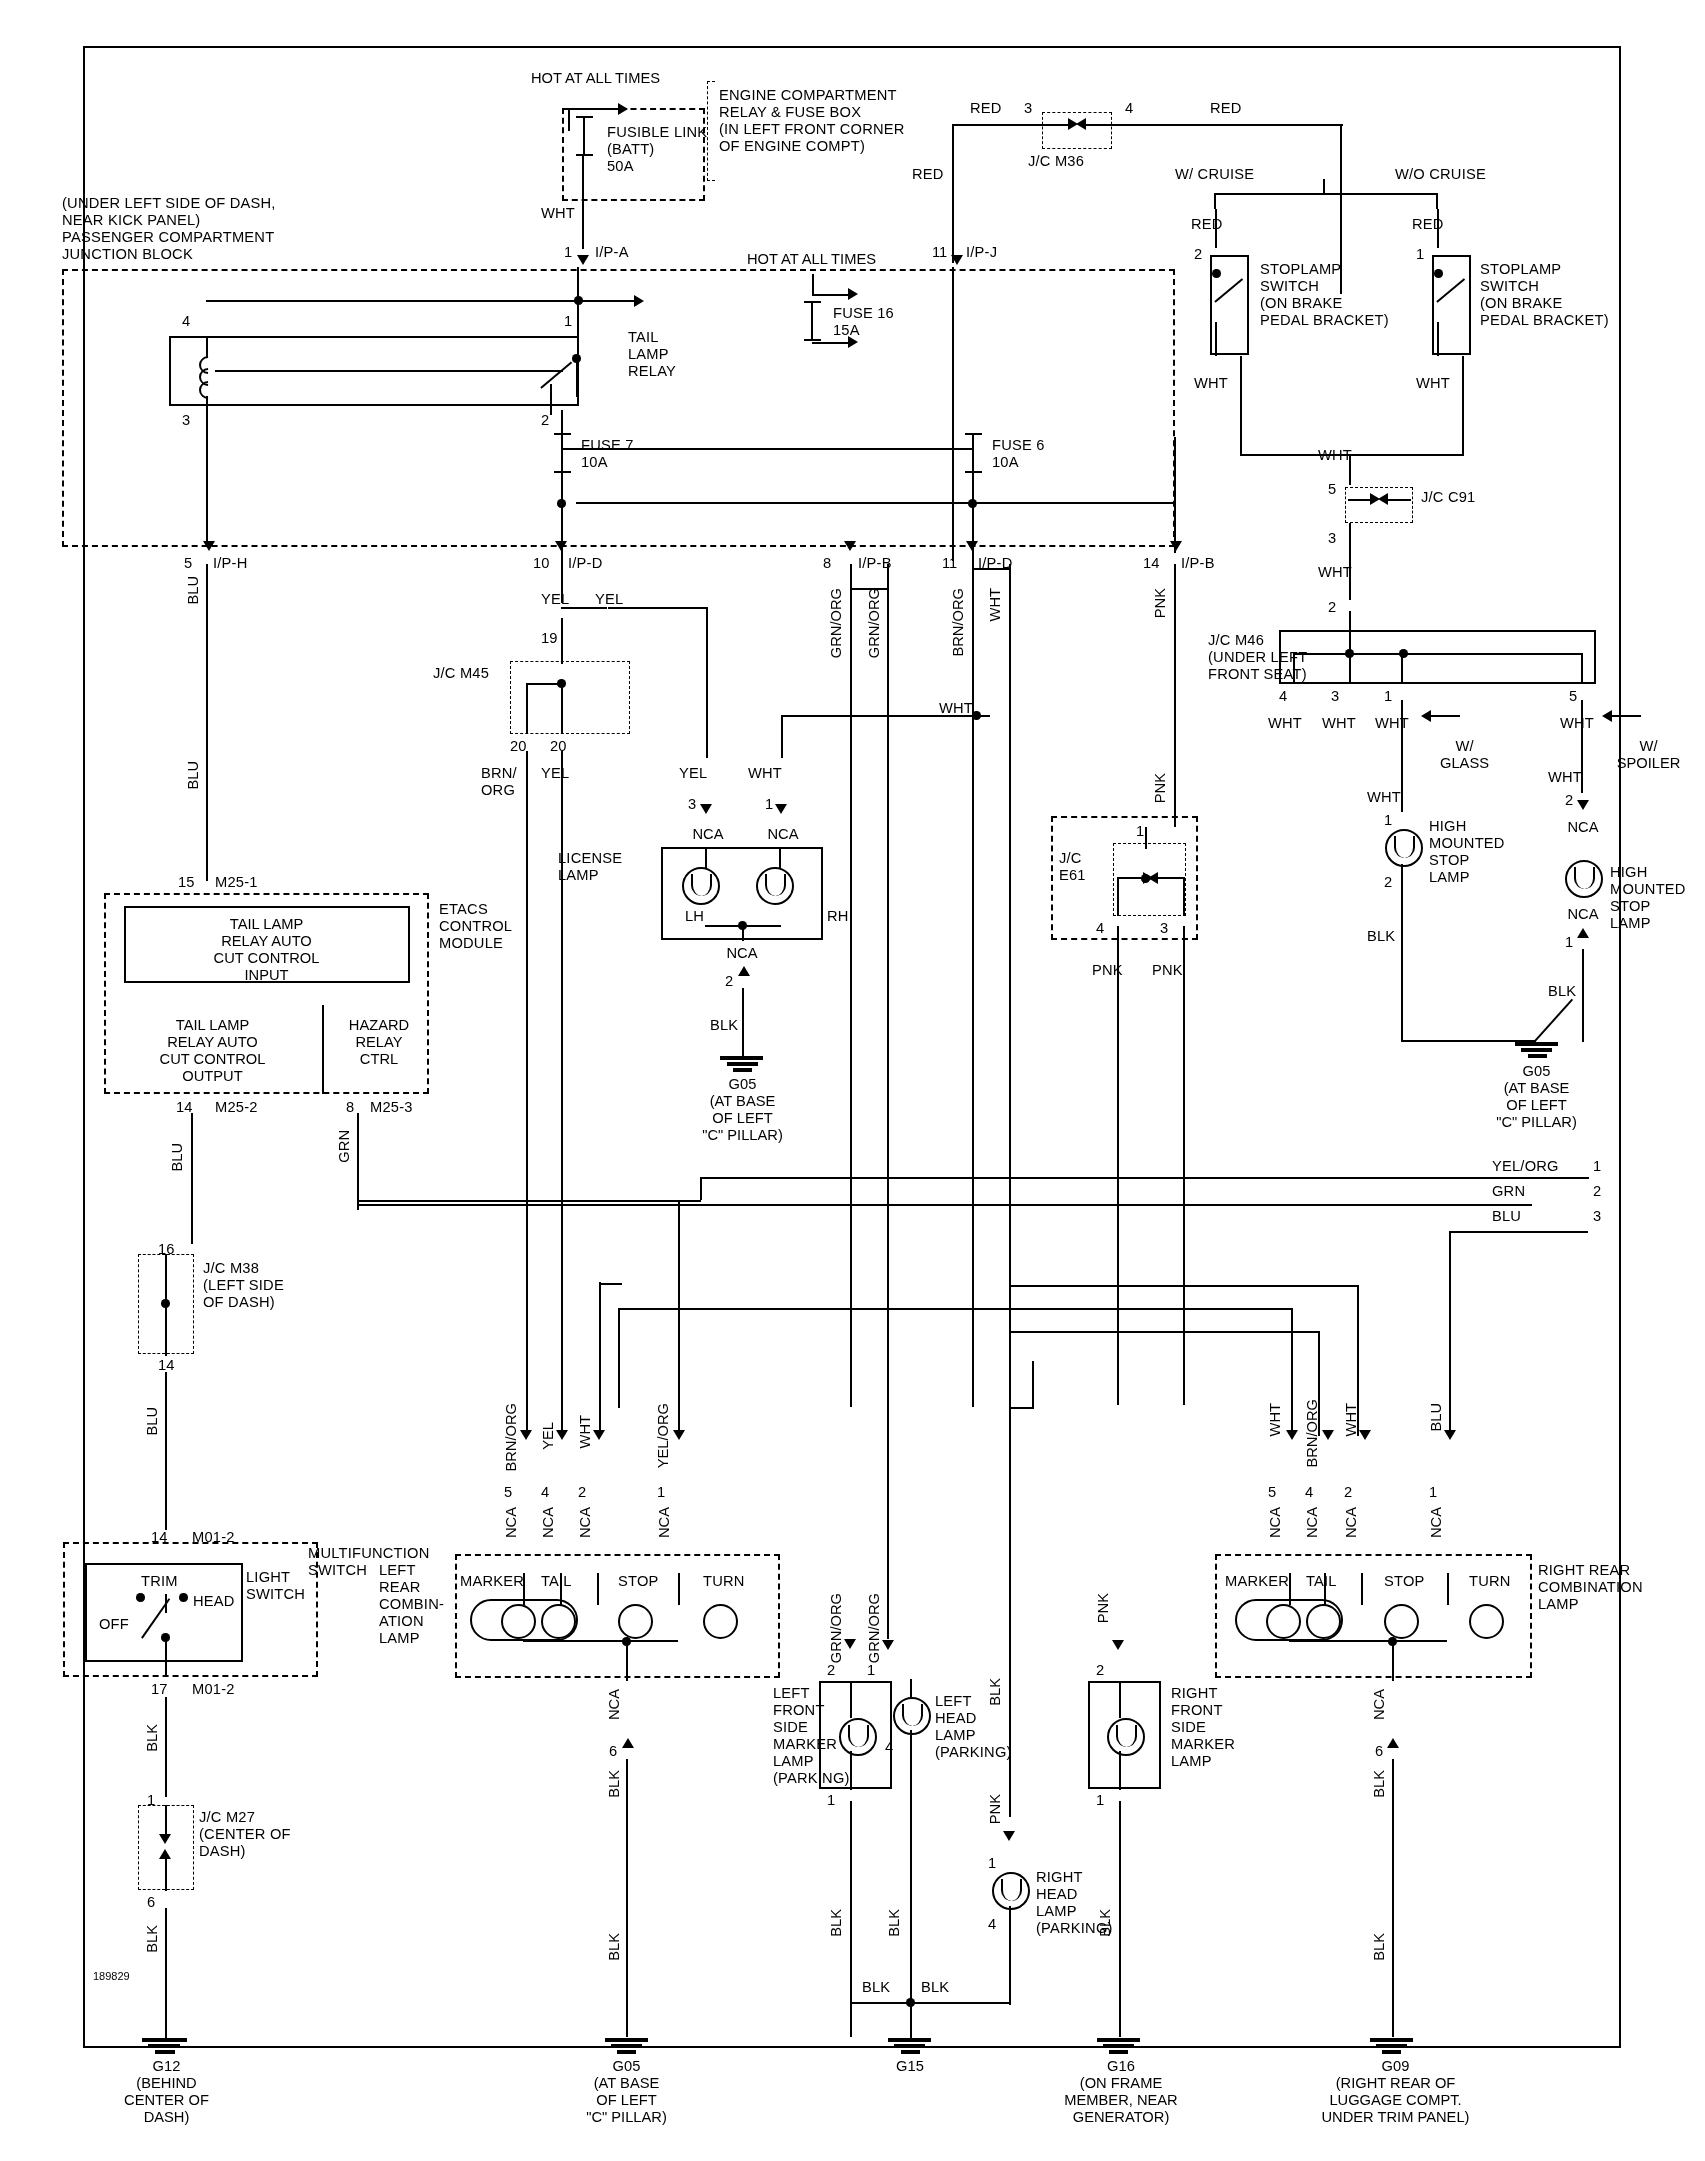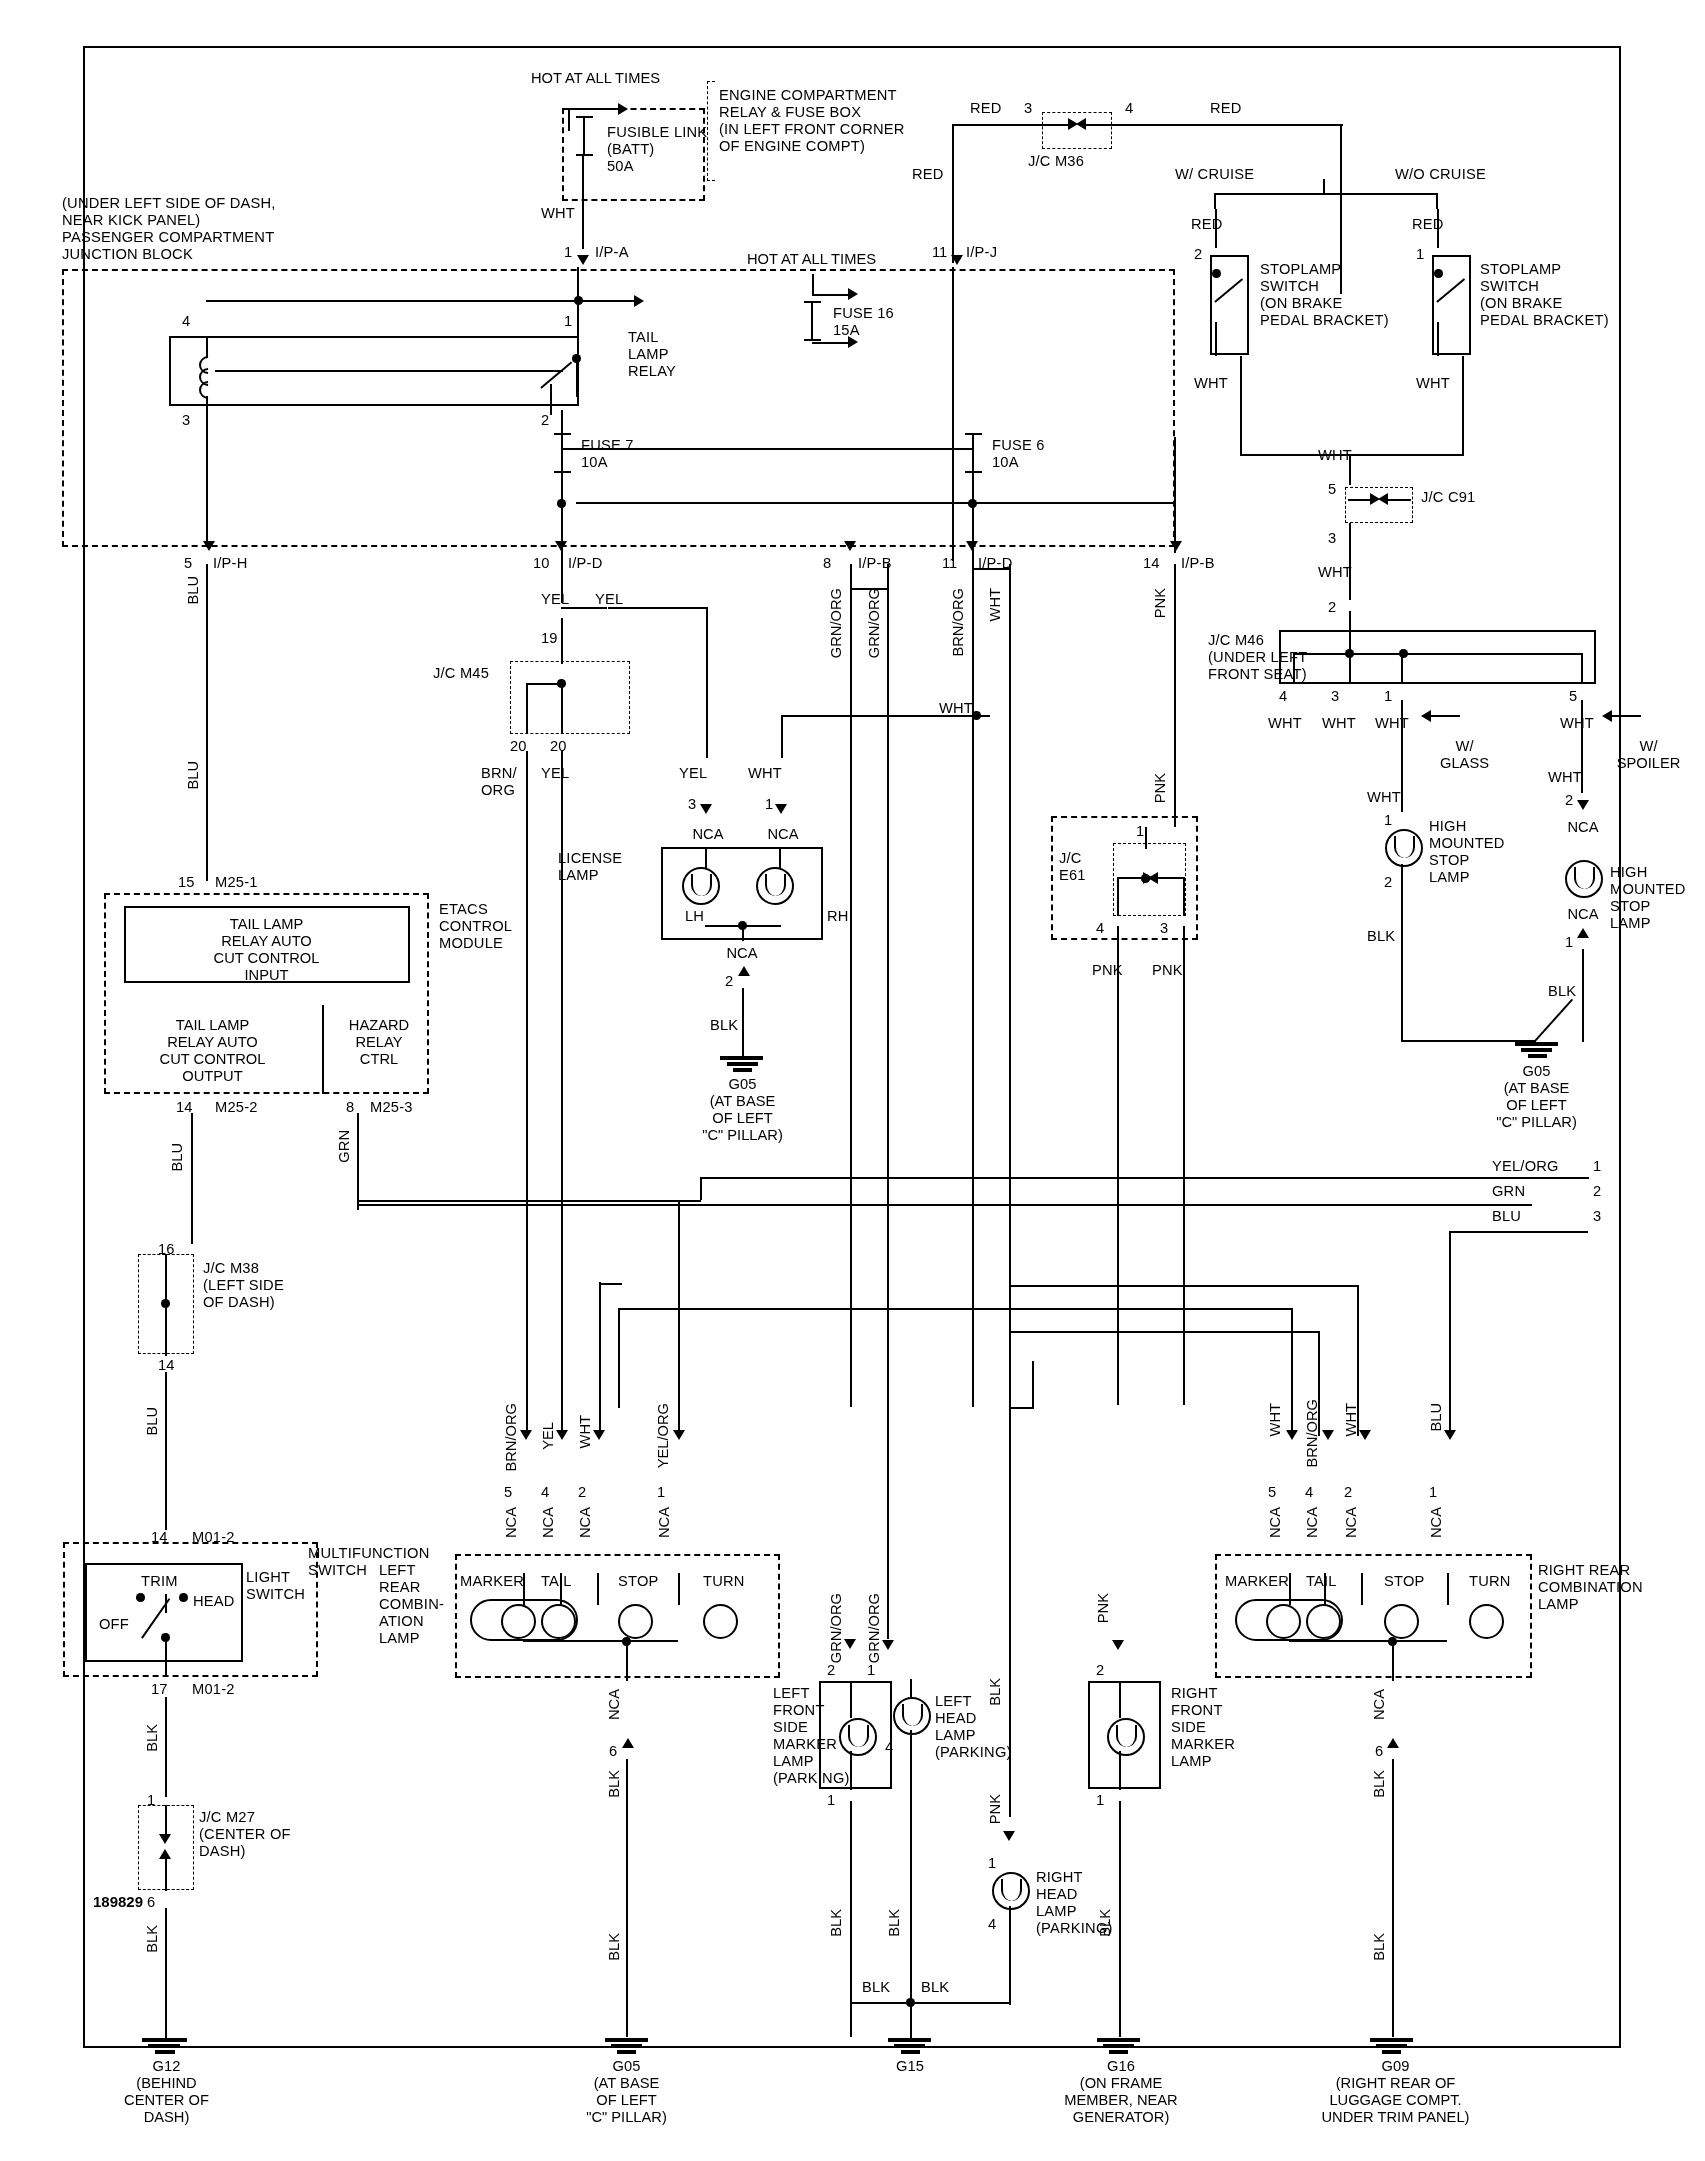--- a/index.html
+++ b/index.html
@@ -28,21 +28,21 @@
   .arrR{border-top:6.2px solid transparent;border-bottom:6.2px solid transparent;border-left:10px solid #000;}
   .coil{position:absolute;}
   .coil span{position:absolute;width:14px;height:14px;border:2.3px solid #000;border-radius:50%;
      border-right-color:transparent;border-top-color:transparent;}
   .fuse{position:absolute;width:17px;height:40px;}
   .fuse:before{content:"";position:absolute;left:7px;top:0;width:2.3px;height:40px;background:#000;}
   .fuse i{position:absolute;left:0;width:17px;height:2.3px;background:#000;}
   .sw{position:absolute;height:2.3px;background:#000;transform-origin:left center;}
   .jc{position:absolute;box-sizing:border-box;border:1.5px dashed #000;}
   .num{position:absolute;font-size:14.7px;white-space:pre;}
-  #idnum{position:absolute;left:93px;top:1893px;font-size:15px;font-weight:bold;}
+  #idnum{position:absolute;left:93px;top:1970px;font-size:11px;}
 </style>
 </head>
 <body>
 
 <div id="page">
 
   <div id="frame"></div>
   <div id="idnum">189829</div>
 
   <div class="tc" style="left:518px;top:70px;width:155px;">HOT AT ALL TIMES</div>

